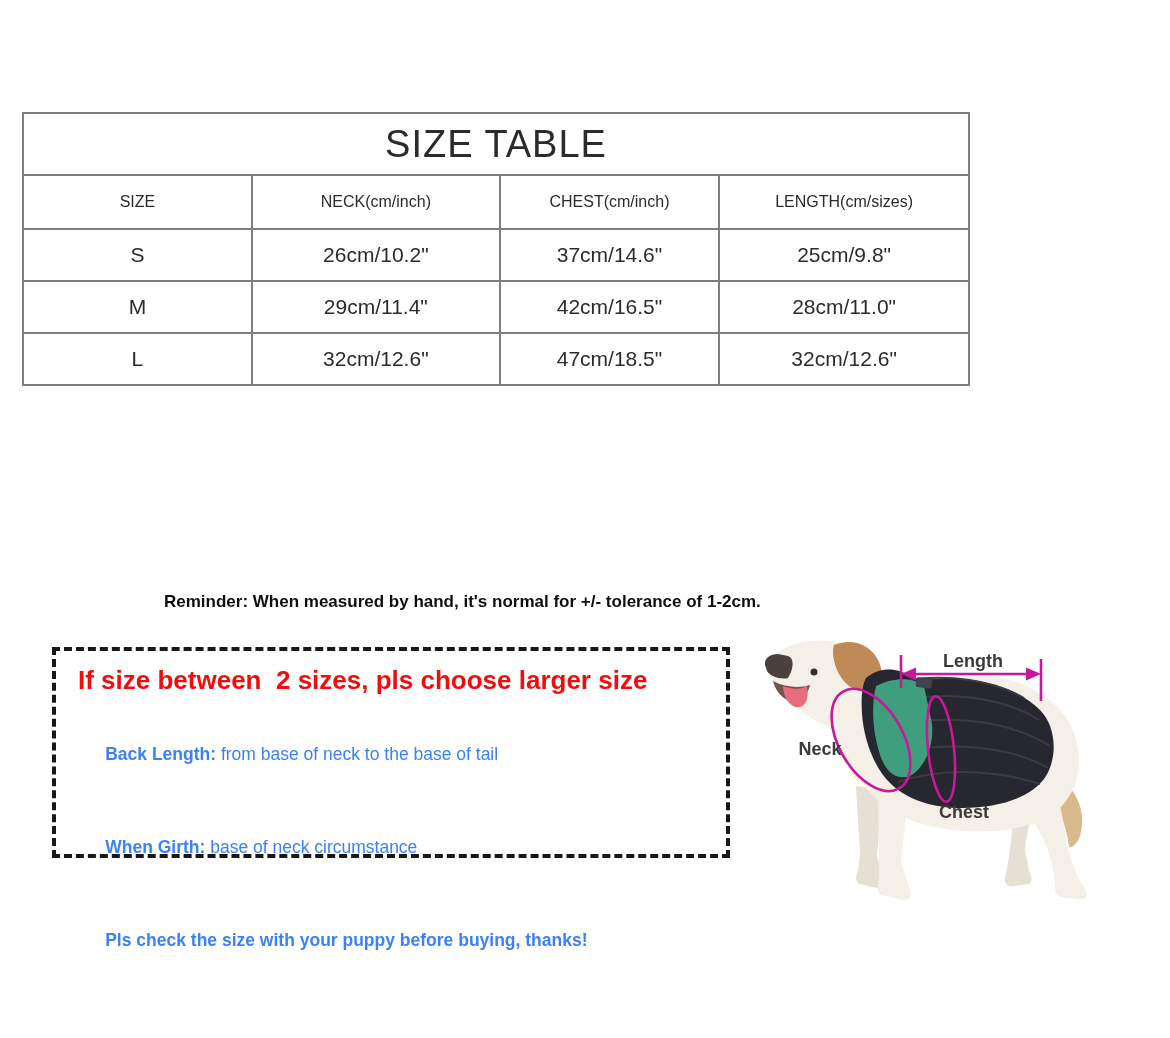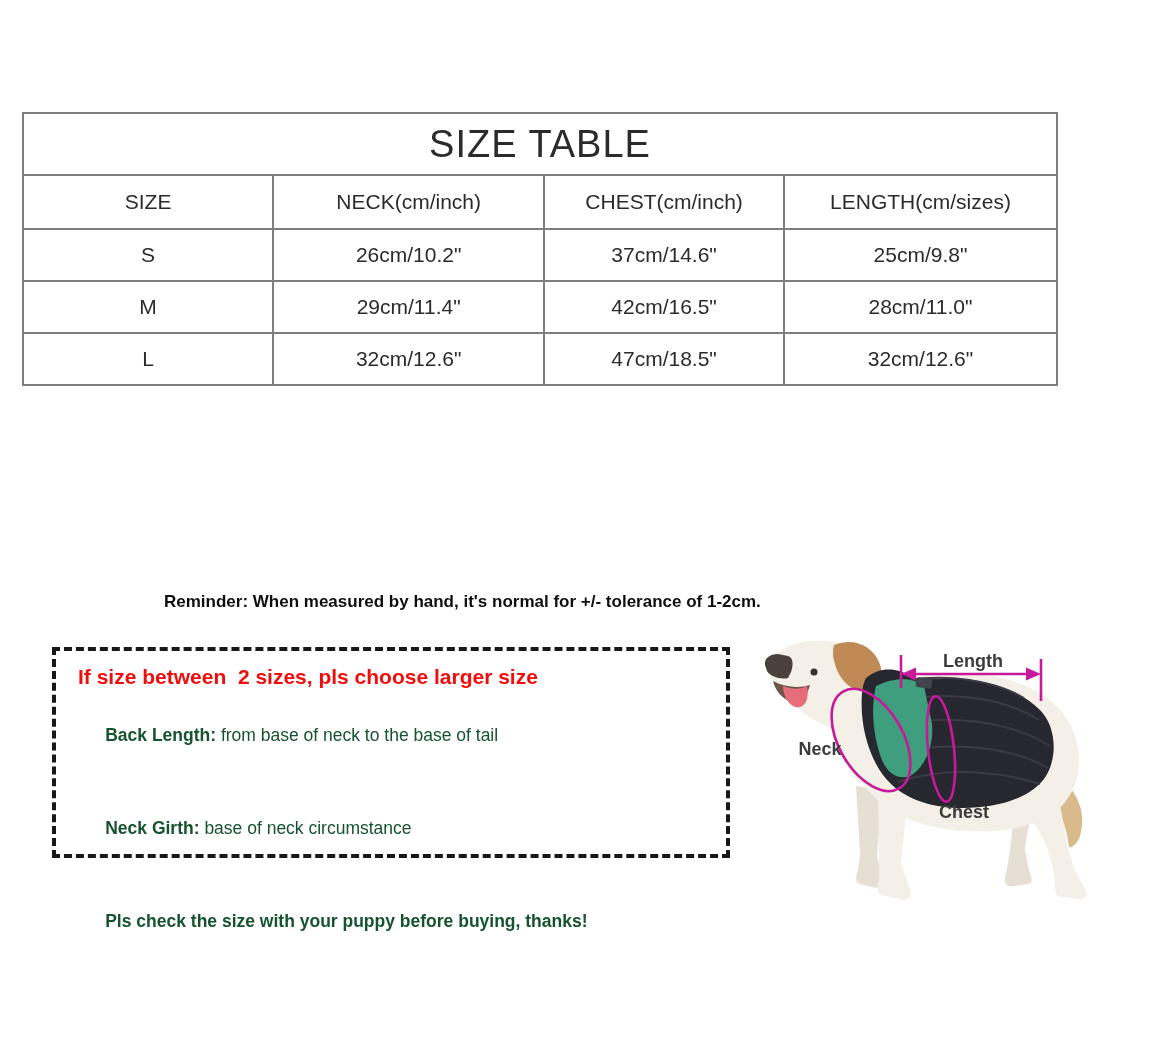--- a/index.html
+++ b/index.html
@@ -3,49 +3,49 @@
 <meta charset="utf-8">
 <style>
   html,body { margin:0; padding:0; background:#ffffff; }
   .canvas {
     position:relative; width:1170px; height:1038px; background:#ffffff;
     font-family:"Liberation Sans", sans-serif; color:#2a2a2a; overflow:hidden;
   }
 
   
   table.size-table {
-    position:absolute; left:22px; top:112px; width:1036px;
+    position:absolute; left:22px; top:112px; width:948px;
     border-collapse:collapse; table-layout:fixed;
     border:2px solid #6f6f6f;
     padding-left:41px;
   }
   table.size-table th, table.size-table td {
     border:2px solid #7e7e7e; text-align:center; vertical-align:middle;
     font-weight:400; color:#2b2b2b; padding:0;
   }
   th.tbl-title { height:60px; font-size:38px; letter-spacing:1px; color:#1f1f1f; }
-  tr.head-row th { height:52px; font-size:21px;text-align:center; }
+  tr.head-row th { height:52px; font-size:16px;text-align:center; }
   tbody td { height:50px; font-size:21px; }
 
   
   .reminder {
     position:absolute; left:122px; top:592px; font-size:17px; font-weight:bold;
     color:#0e0e0e; white-space:pre-wrap;margin-left:42px;
   }
 
   
   .note-box {
     position:absolute; left:52px; top:647px; width:678px; height:211px;
     border:4px dashed #181818; box-sizing:border-box; padding:12px 10px 0 20px;
   }
   .note-headline {
-    font-size:21px; font-weight:bold; color:#f20d0d; white-space:pre-wrap;
-    margin:2px 0 0 2px;
+    font-size:26px; font-weight:bold; color:#f20d0d; white-space:pre-wrap;
+    margin:2px 0 12px 2px;
   }
-  .note-line { font-size:17.5px; color:#14532d; line-height:31px; white-space:pre-wrap; }
+  .note-line { font-size:17.5px; color:#3b82f6; line-height:31px; white-space:pre-wrap; }
   .note-line .lbl { font-weight:bold; }
 
   
   .diagram { position:absolute; left:758px; top:628px; width:430px; height:385px; }
   .diagram svg { display:block; }
   .diagram text {
     font-family:"Liberation Sans", sans-serif; font-weight:bold; font-size:18px; fill:#3b3b3b;
   }
 </style>
 </head>
@@ -94,21 +94,21 @@
   </table>
 
   <div class="reminder">Reminder: When measured by hand, it's normal for +/- tolerance of 1-2cm.</div>
 
   <div class="note-box">
     <div class="note-headline">If size between  2 sizes, pls choose larger size</div>
     <div class="note-line">
       <span class="lbl">Back Length:</span><span> from base of neck to the base of tail</span>
     </div>
     <div class="note-line">
-      <span class="lbl">Neck Girth:</span><span> base of neck circumstance</span>
+      <span class="lbl">When Girth:</span><span> base of neck circumstance</span>
     </div>
     <div class="note-line">
       <span class="lbl">Pls check the size with your puppy before buying, thanks!</span><span></span>
     </div>
   </div>
 
   <div class="diagram">
     <svg width="430" height="385" viewBox="0 0 430 385" xmlns="http://www.w3.org/2000/svg">
       <g>
 

